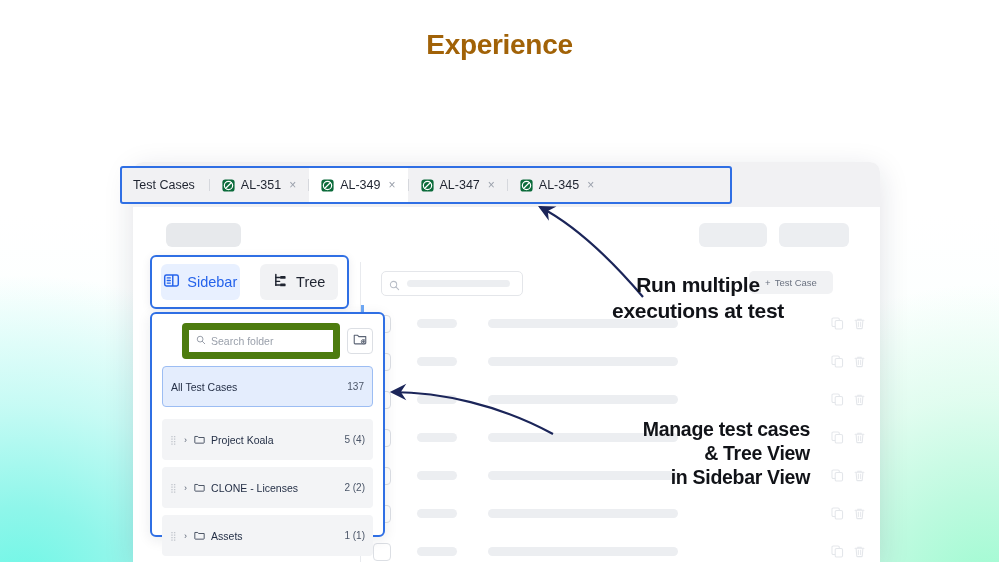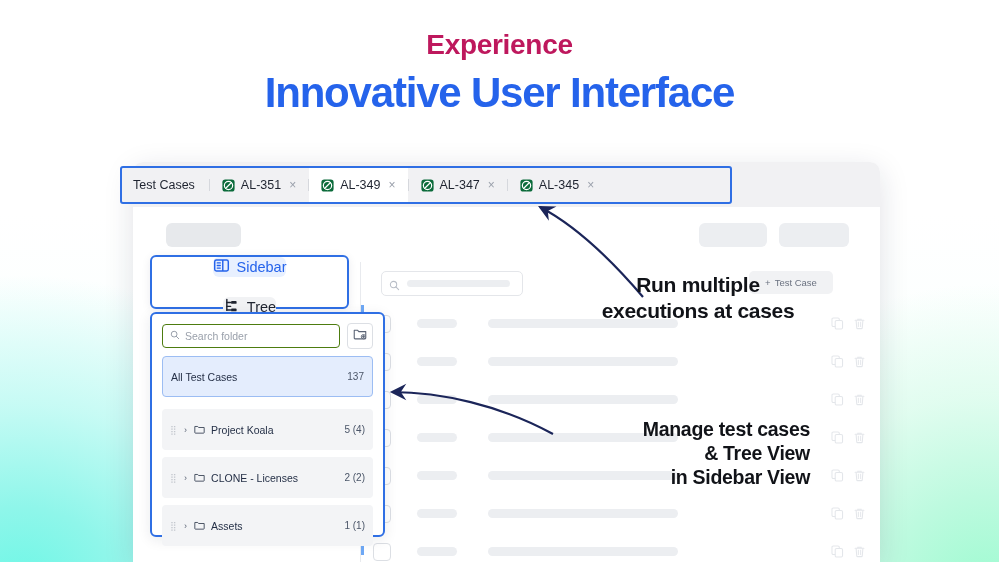--- a/index.html
+++ b/index.html
@@ -34,21 +34,21 @@
   
   .headline-wrap {
     position: absolute;
     left: 0; top: 30px; width: 999px;
     text-align: center;
     z-index: 30;
   }
   .headline-sub {
     font-size: 28px;
     font-weight: bold;
-    color: #be185d;
+    color: #a16207;
     letter-spacing: -0.3px;
     line-height: 1.1;
   }
   .headline-main {
     font-size: 42px;
     font-weight: bold;
     color: #2563eb;
     letter-spacing: -1.2px;
     line-height: 1.15;
     margin-top: 8px;
@@ -185,21 +185,20 @@
     width: 199px; height: 54px;
     border: 2px solid #2f6fe4;
     border-radius: 6px;
     background: #ffffff;
     display: flex; align-items: center;
     gap: 20px;
     padding: 0 9px;
     box-sizing: border-box;
     z-index: 40;
     box-shadow: 0 2px 10px rgba(20,30,60,0.08);
-    flex-direction: column;
   }
   .seg {
     flex: 1;
     height: 36px;
     border-radius: 6px;
     display: flex; align-items: center; justify-content: center;
     gap: 7px;
     font-size: 14.5px;
   }
   .seg.sel { background: #e8f0ff; color: #2563eb; font-weight: 500; }
@@ -214,25 +213,26 @@
     border-radius: 6px;
     background: #ffffff;
     box-sizing: border-box;
     padding: 9px 10px;
     z-index: 40;
     box-shadow: 0 3px 14px rgba(20,30,60,0.09);
   }
   #folder-search-row { display: flex; gap: 7px; align-items: center; }
   #folder-search {
     flex: 1; height: 22px;
-    border: 1px solid #4d7c0f; border-radius: 4px;
+    border: 7px solid #4d7c0f; border-radius: 4px;
     display:flex; align-items:center; gap:5px;
     padding: 0 7px;
     font-size: 10.5px; color: #9aa0ab;
     background: #fff;
+    margin-left: 20px;
   }
   #new-folder-btn {
     width: 24px; height: 24px;
     border: 1px solid #dcdfe4; border-radius: 4px;
     display:flex;align-items:center;justify-content:center;
     background:#fff;
   }
   .folder-item {
     margin-top: 7px;
     height: 41px;
@@ -269,21 +269,20 @@
   #arrows { position: absolute; left:0; top:0; width: 999px; height: 562px; z-index: 45; pointer-events: none; }
 </style>
 </head>
 <body>
 
 <div id="bg-gradient"></div>
 <div id="bg-white-top"></div>
 
 <div class="headline-wrap">
   <div class="headline-sub">Experience</div>
-  <div class="headline-main">Innovative User Interface</div>
 </div>
 
 <div id="app-window">
 
   <div id="app-topstrip"></div>
 
   <div id="app-header">
     <div class="sk" id="hdr-sk-left"></div>
     <div class="sk" id="hdr-sk-r1"></div>
     <div class="sk" id="hdr-sk-r2"></div>
@@ -587,19 +586,19 @@
           </svg>
         </span>
         <span class="fname">Assets</span>
         <span class="fcount">1 (1)</span>
       </div>
     </div>
 </div>
 
 <div class="anno" id="anno1">
     <div>Run multiple</div>
-    <div>executions at cases</div>
+    <div>executions at test</div>
   </div>
 <div class="anno" id="anno2">
     <div>Manage test cases</div>
     <div>&amp; Tree View</div>
     <div>in Sidebar View</div>
   </div>
 
 </body></html>

